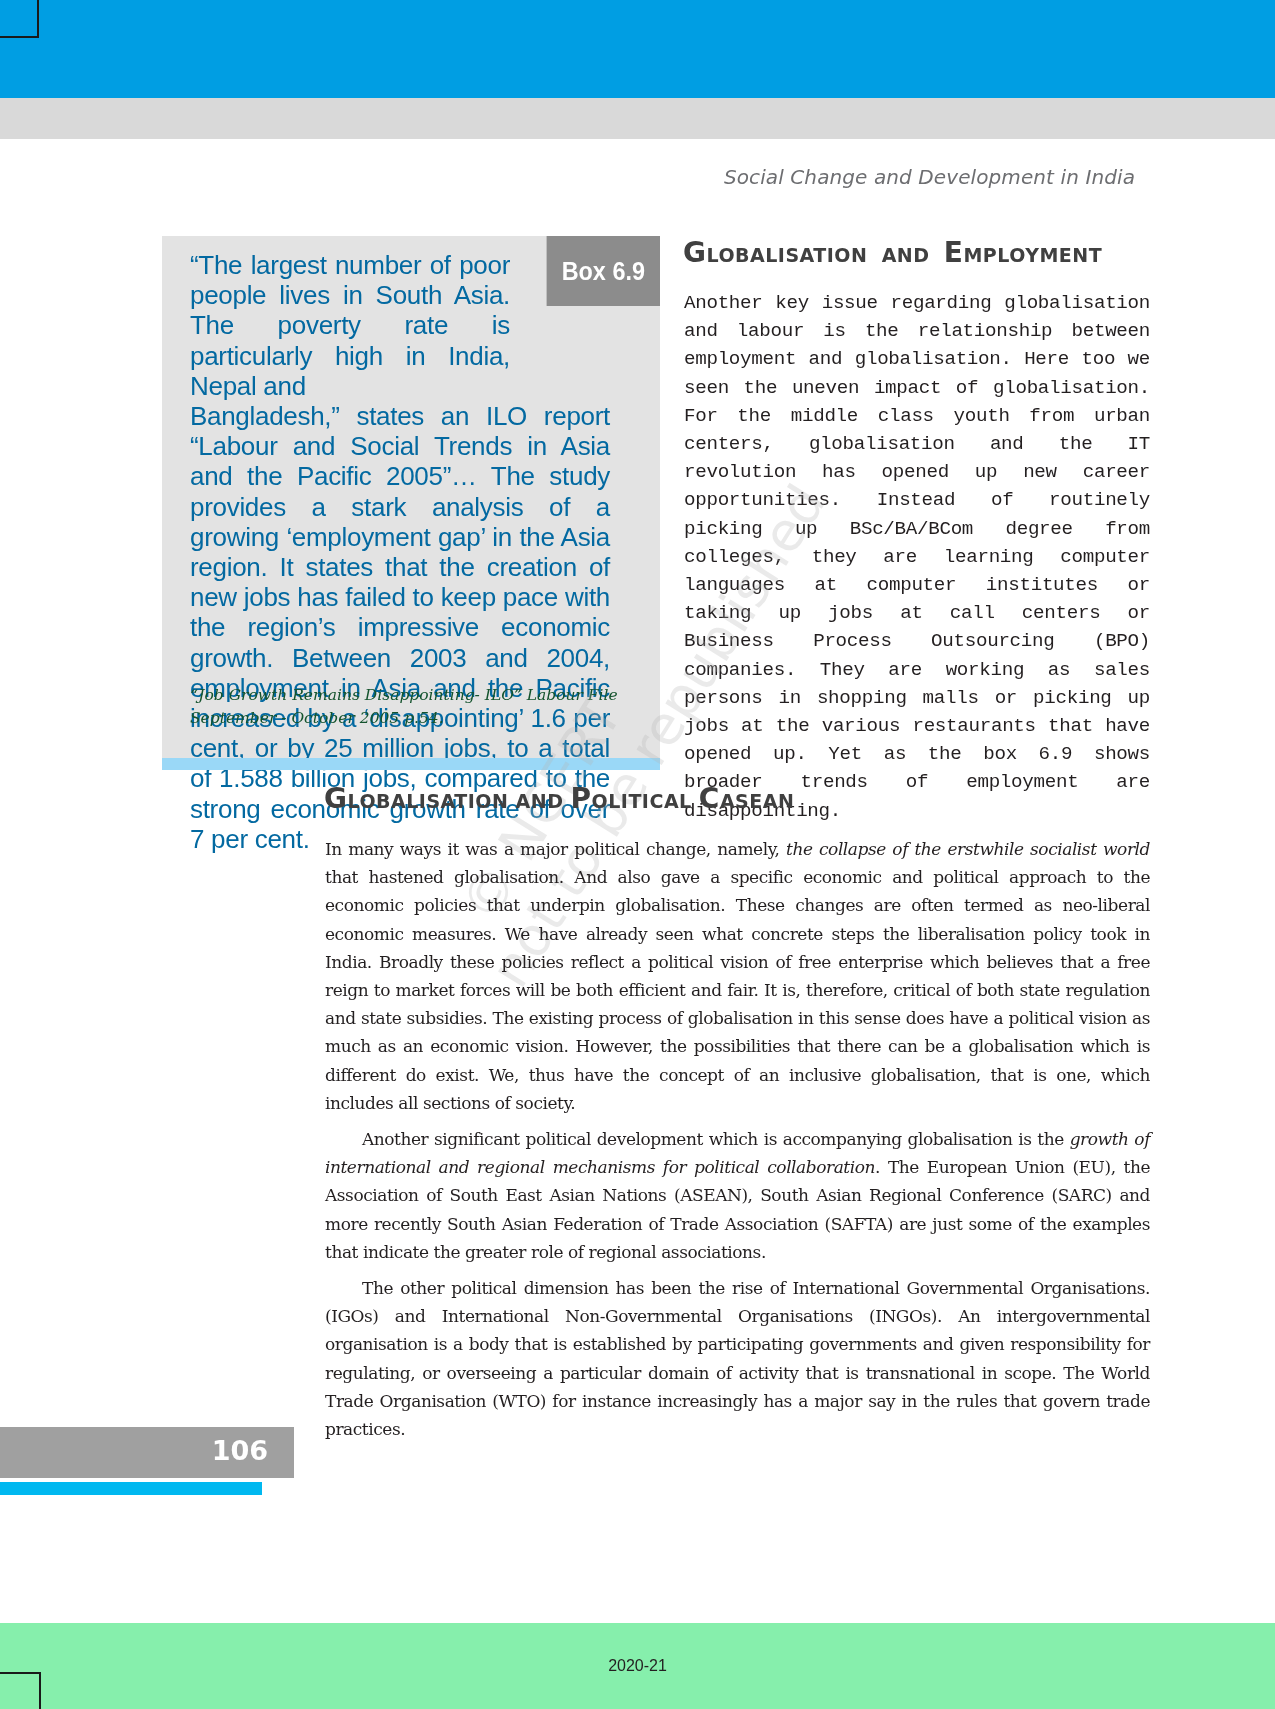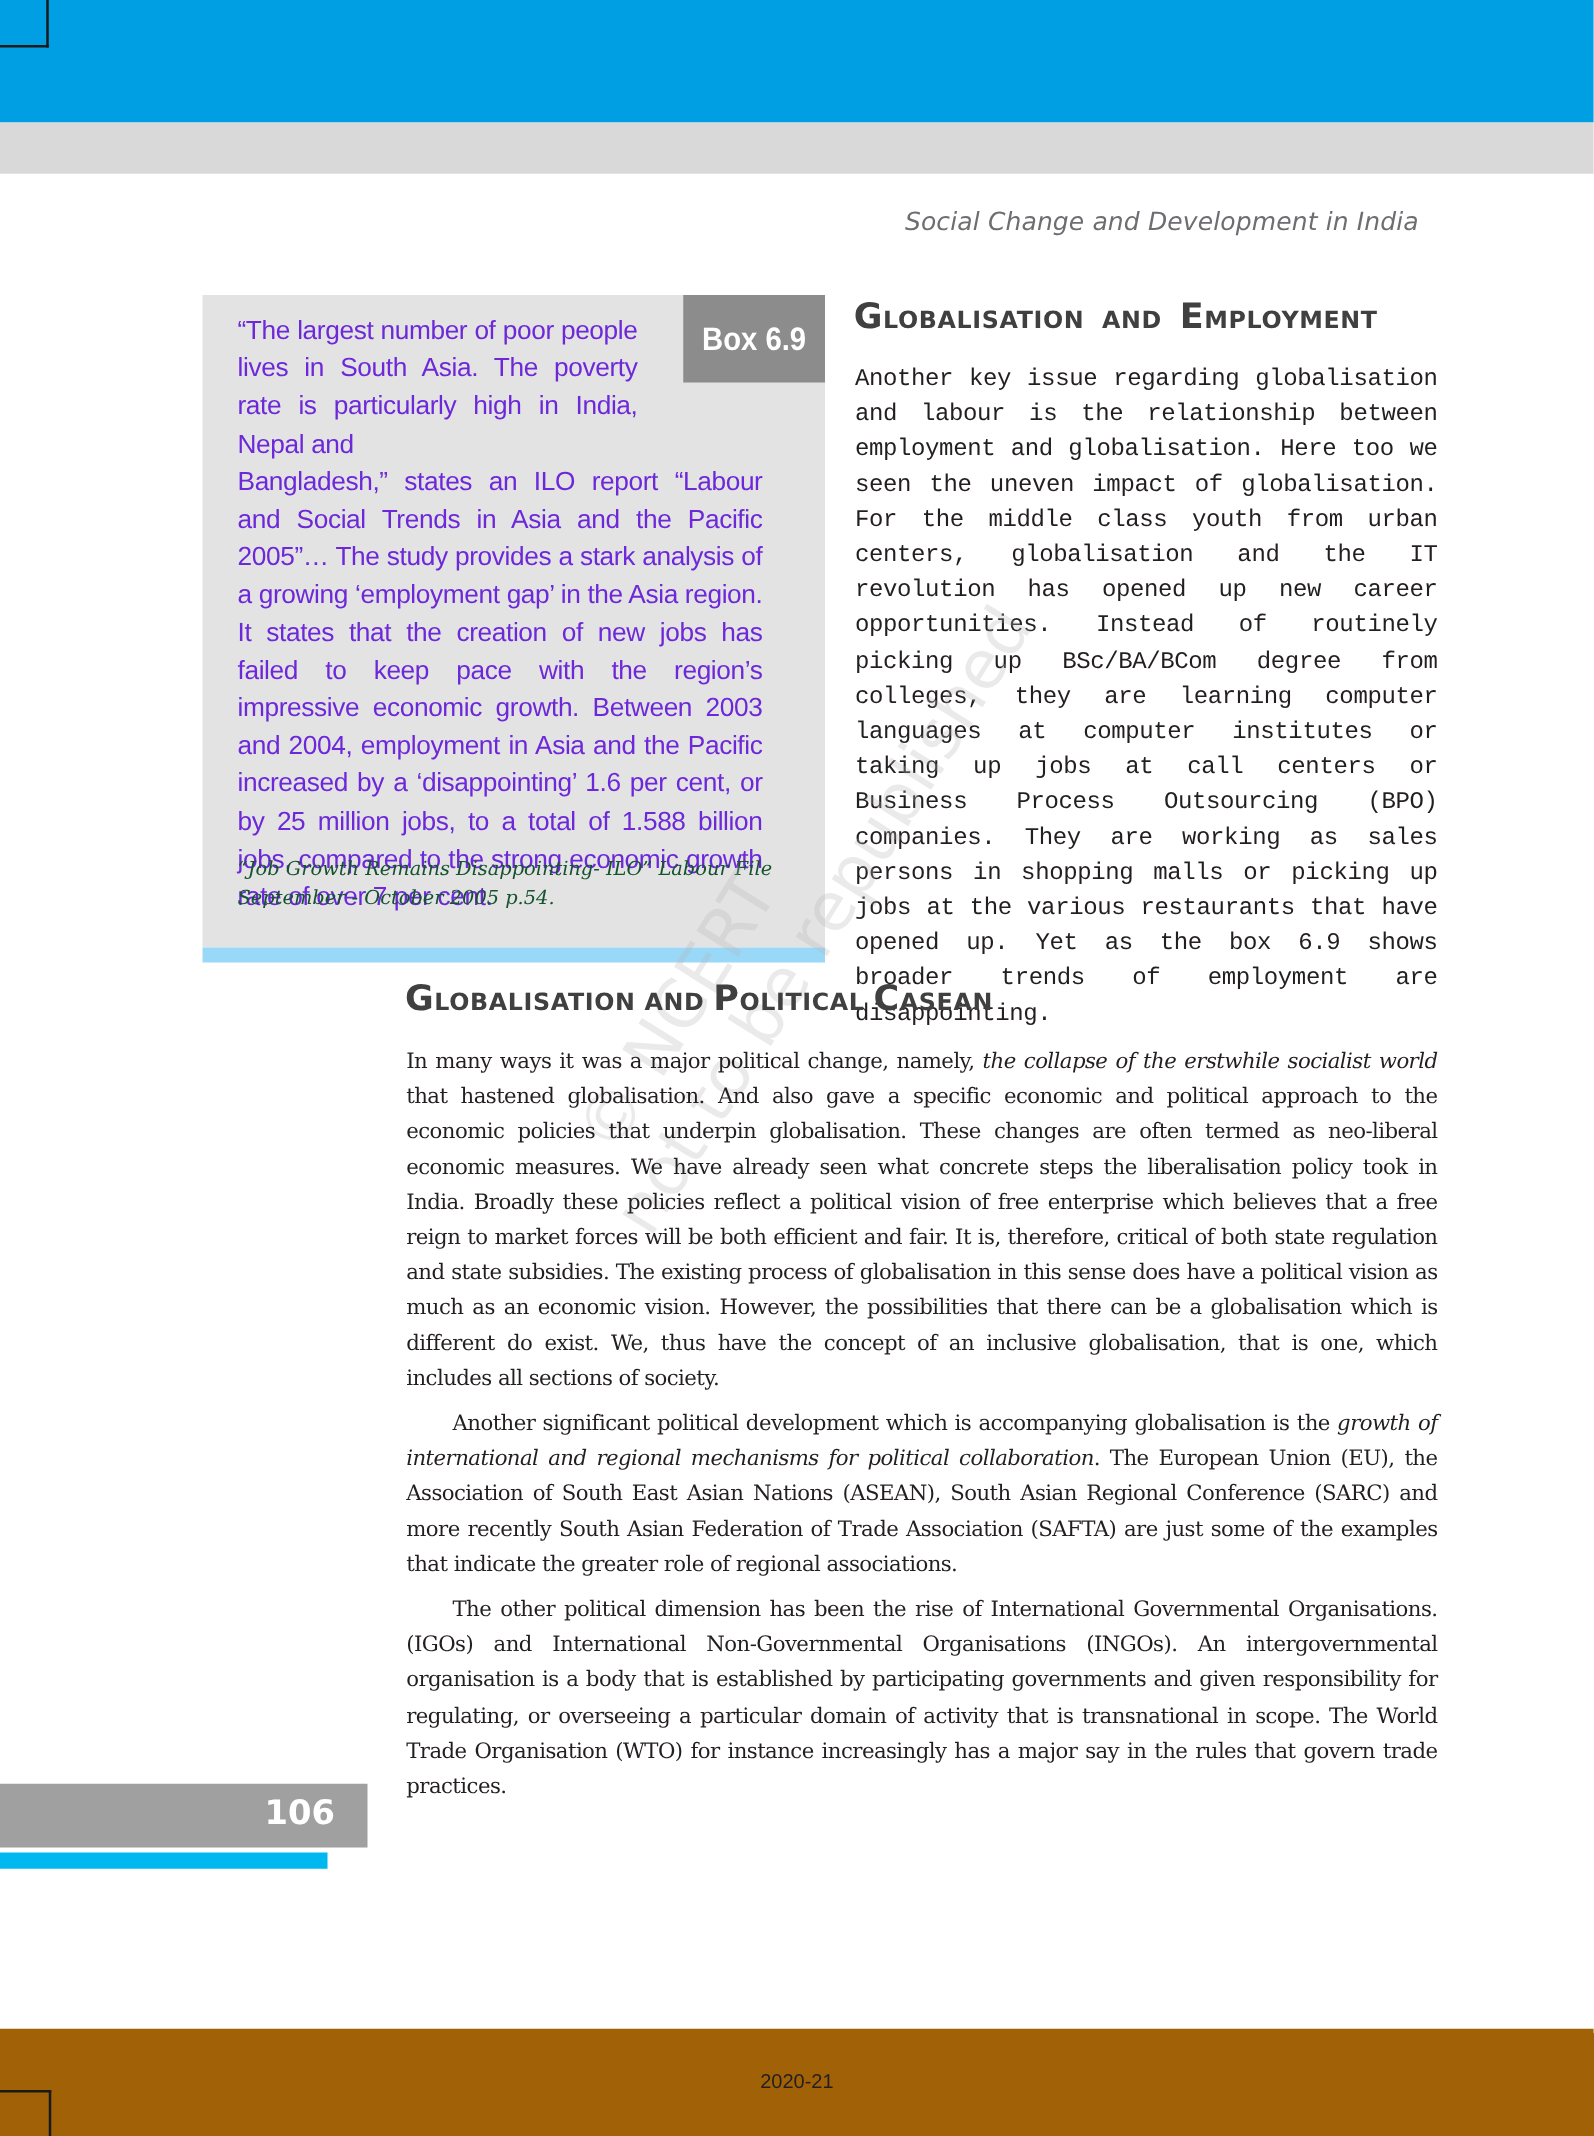--- a/index.html
+++ b/index.html
@@ -6,21 +6,21 @@
   body { width:1275px; height:1709px; position:relative; background:#ffffff; overflow:hidden; font-family:"DejaVu Serif", serif; color:#231f20; }
   .top-band { position:absolute; left:0; top:0; width:1275px; height:98px; background:#009ee3; }
   .grey-band { position:absolute; left:0; top:98px; width:1275px; height:41px; background:#d9d9d9; }
   .crop-mark-top { position:absolute; left:0; top:0; width:39px; height:38px; border-right:2px solid #1a1a1a; border-bottom:2px solid #1a1a1a; box-sizing:border-box; }
   .running-head { position:absolute; right:140px; top:165px; font-family:"DejaVu Sans", sans-serif; font-style:italic; font-size:20px; color:#6d6e71; letter-spacing:0.1px; }
 
   
   .box { position:absolute; left:162px; top:236px; width:498px; height:522px; background:#e3e3e3; }
   .box-bar { position:absolute; left:162px; top:758px; width:498px; height:12px; background:#9ad8f7; }
   .box-label { position:absolute; right:0; top:0; width:126px; height:70px; background:#8c8c8c; color:#fff; font-family:"Liberation Sans", sans-serif; font-weight:bold; font-size:26px; display:flex; align-items:center; justify-content:center; transform:scaleX(0.9); transform-origin:right; }
-  .box-text { position:absolute; left:28px; top:14px; width:420px; font-family:"Liberation Sans", sans-serif; font-size:21px; line-height:30.2px; text-align:justify; color:#6d28d9; letter-spacing:-0.3px; }
+  .box-text { position:absolute; left:28px; top:14px; width:420px; font-family:"Liberation Sans", sans-serif; font-size:26px; line-height:30.2px; text-align:justify; color:#0369a1; letter-spacing:-0.3px; }
   .box-text .narrow { display:block; width:320px; }
   .box-source { position:absolute; left:28px; top:448px; width:440px; font-family:"DejaVu Serif", serif; font-style:italic; font-size:15.5px; line-height:23px; color:#14532d; }
 
   
   .h-sc { font-family:"DejaVu Sans", sans-serif; font-weight:bold; color:#404040; font-size:19px; letter-spacing:0.5px; }
   .h-sc .cap { font-size:28px; }
   .heading-1 { position:absolute; left:683px; top:236px; }
   .heading-2 { position:absolute; left:324px; top:782px; }
 
   .col-text { position:absolute; left:684px; top:289px; width:466px; font-family:Liberation Mono, monospace; font-size:19.2px; line-height:28.2px; text-align:justify; text-align-last:left; color:#231f20; letter-spacing:-0.3px; }
@@ -28,21 +28,21 @@
   .main-text { position:absolute; left:325px; top:835px; width:825px; font-family:"DejaVu Serif", serif; font-size:17px; line-height:28.2px; color:#231f20; letter-spacing:-0.45px; }
   .main-text p { margin:0 0 8px 0; text-align:justify; }
   .main-text p.indent { text-indent:37px; }
 
   .watermark { position:absolute; left:450px; top:900px; font-family:"DejaVu Sans", sans-serif; font-size:54px; color:rgba(180,180,180,0.28); transform:rotate(-58deg); transform-origin:left top; white-space:nowrap; line-height:60px; pointer-events:none; }
 
   .page-tab { position:absolute; left:0; top:1427px; width:294px; height:51px; background:#a0a0a0; }
   .page-number { position:absolute; right:26px; top:8px; font-family:"DejaVu Sans", sans-serif; font-weight:bold; font-size:27px; color:#ffffff; }
   .page-tab-bar { position:absolute; left:0; top:1482px; width:262px; height:13px; background:#00b8f0; }
 
-  .footer-band { position:absolute; left:0; top:1623px; width:1275px; height:86px; background:#a16207; }
+  .footer-band { position:absolute; left:0; top:1623px; width:1275px; height:86px; background:#86efac; }
   .footer-year { position:absolute; left:0; width:1275px; top:34px; text-align:center; font-family:"Liberation Sans", sans-serif; font-size:16px; color:#231f20; }
   .crop-mark-bottom { position:absolute; left:0; top:1672px; width:41px; height:37px; border-right:2px solid #1a1a1a; border-top:2px solid #1a1a1a; box-sizing:border-box; }
 </style>
 </head>
 <body>
 
 <div class="top-band"></div>
 <div class="grey-band"></div>
 <div class="crop-mark-top"></div>
 

